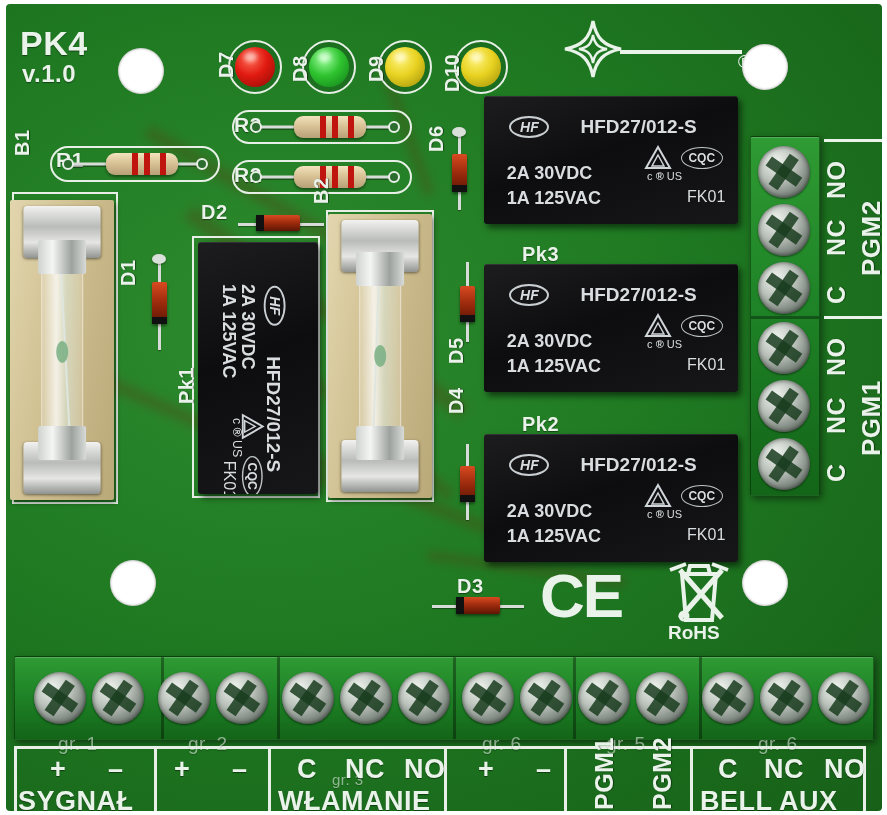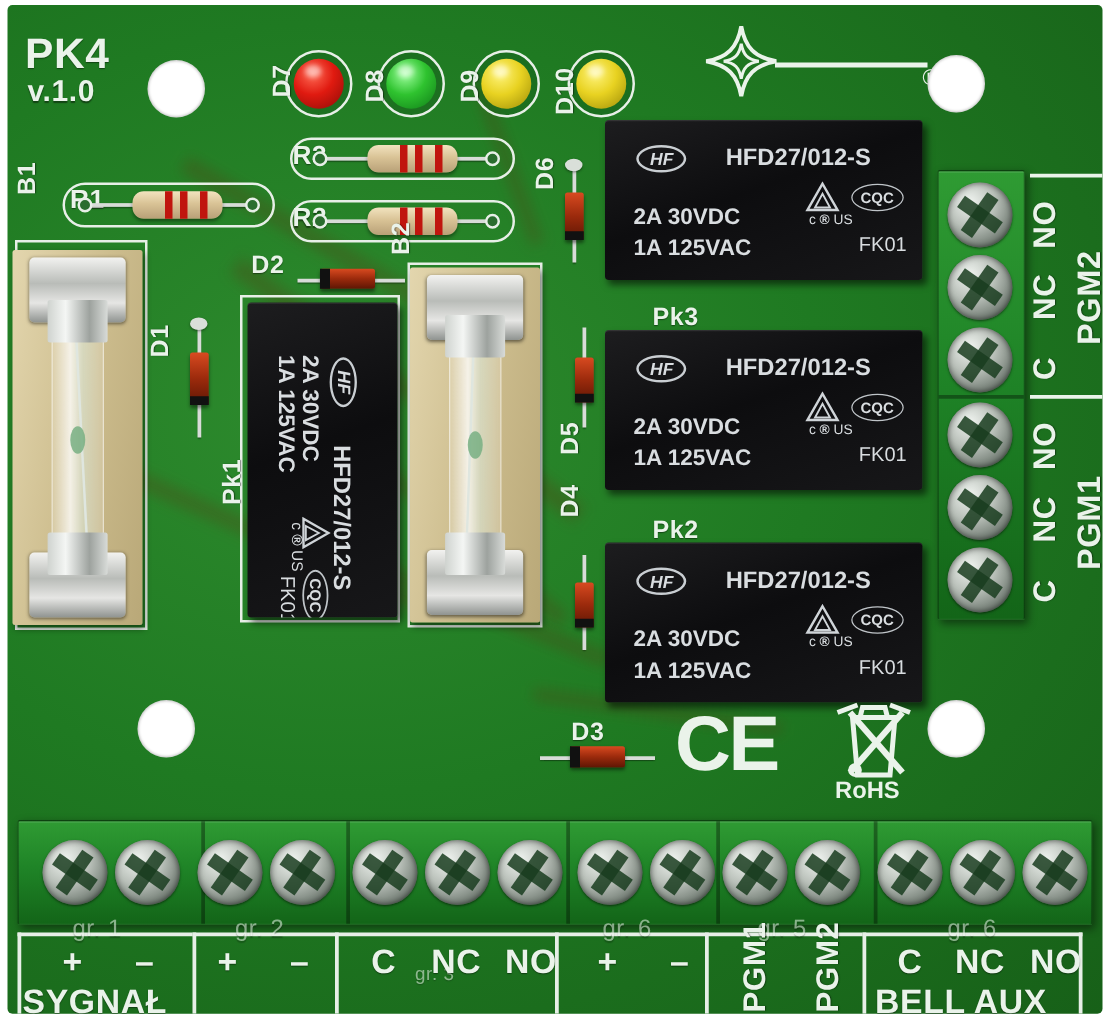--- a/index.html
+++ b/index.html
@@ -510,20 +510,21 @@
   <div class="silk" style="left:102px; top:752px; font-size:27px;">–</div>
   <div class="silk" style="left:12px;  top:784px; font-size:27px;">SYGNAŁ</div>
 
   <div class="silk" style="left:168px; top:752px; font-size:27px;">+</div>
   <div class="silk" style="left:226px; top:752px; font-size:27px;">–</div>
   <div class="silk" style="left:166px; top:816px; font-size:34px;margin-left:48px;">BELL</div>
 
   <div class="silk" style="left:291px; top:752px; font-size:27px;">C</div>
   <div class="silk" style="left:339px; top:752px; font-size:27px;">NC</div>
   <div class="silk" style="left:398px; top:752px; font-size:27px;">NO</div>
+  <div class="silk" style="left:272px; top:784px; font-size:27px;">WŁAMANIE</div>
 
   <div class="silk" style="left:472px; top:752px; font-size:27px;">+</div>
   <div class="silk" style="left:530px; top:752px; font-size:27px;">–</div>
 
   <div class="silk rot90" style="left:586px; top:806px; font-size:25px;">PGM1</div>
   <div class="silk rot90" style="left:644px; top:806px; font-size:25px;">PGM2</div>
 
   <div class="silk" style="left:712px; top:752px; font-size:27px;">C</div>
   <div class="silk" style="left:758px; top:752px; font-size:27px;">NC</div>
   <div class="silk" style="left:818px; top:752px; font-size:27px;">NO</div>

